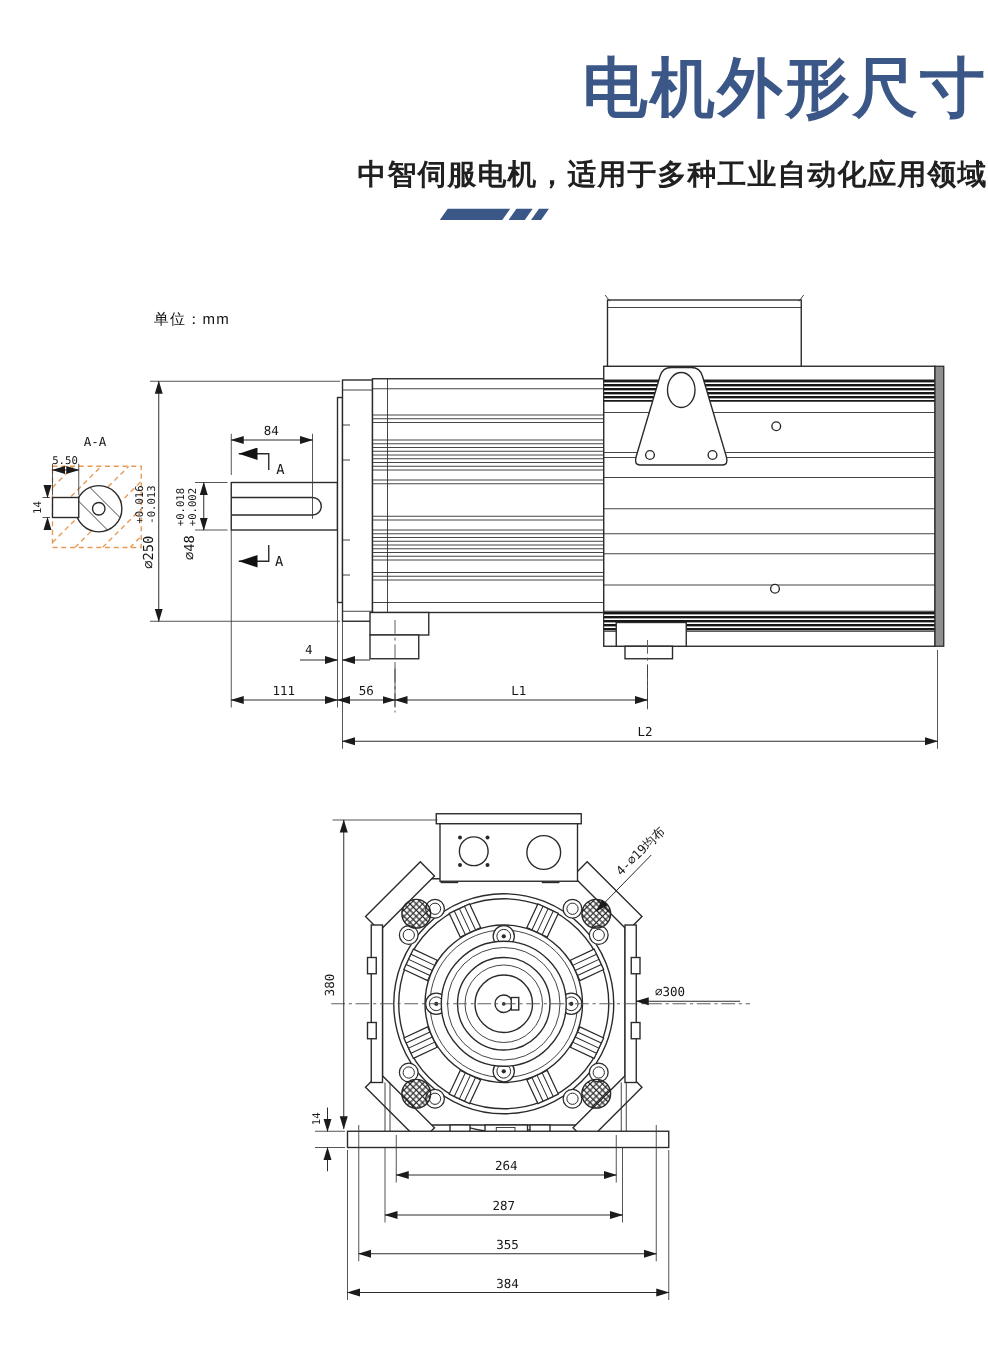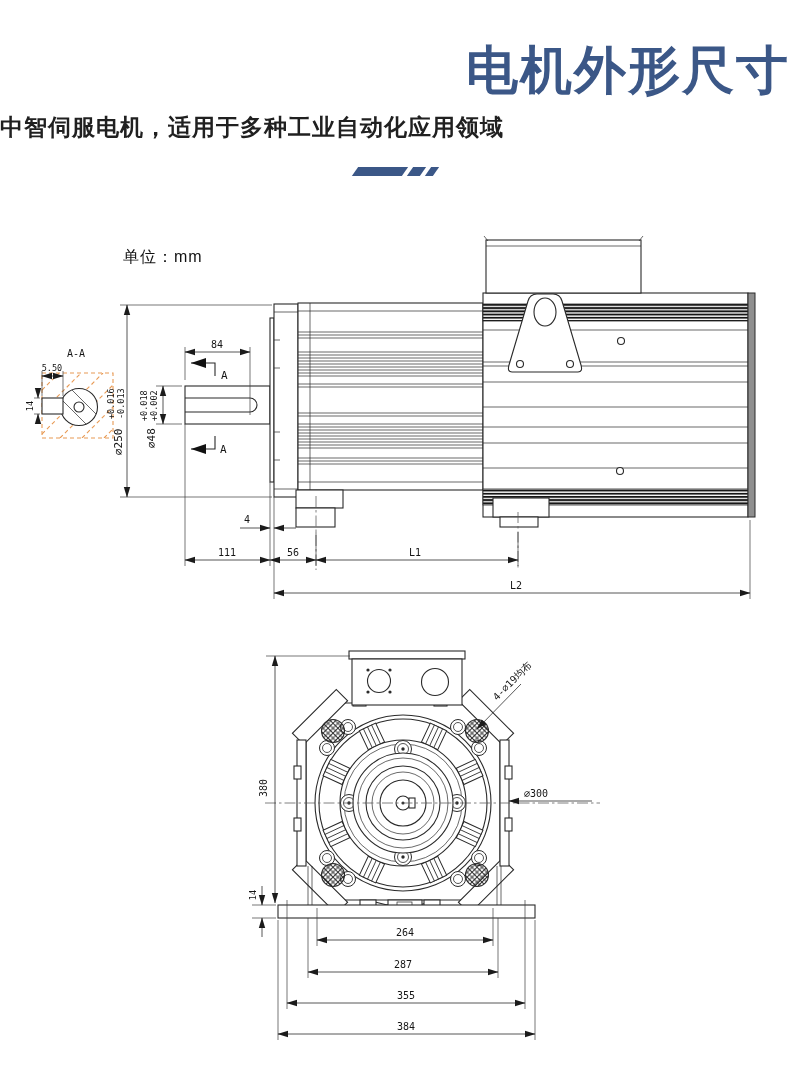--- a/index.html
+++ b/index.html
@@ -5,31 +5,31 @@
   html,body{margin:0;padding:0;}
   body{
     width:790px;height:1079px;position:relative;background:#ffffff;
     font-family:"Liberation Sans","DejaVu Sans",sans-serif;overflow:hidden;
   }
   .page-title{
     position:absolute;left:0;right:0;top:36px;text-align:right;
     font-size:52px;font-weight:700;color:#3b5787;letter-spacing:2px;
   }
   .page-subtitle{
-    position:absolute;left:0;right:0;top:112px;text-align:left;
+    position:absolute;left:0;right:0;top:124px;text-align:right;
     font-size:23px;font-weight:600;color:#202020;letter-spacing:1px;
   }
   .deco{
     position:absolute;left:0;right:0;top:167px;height:10px;
     display:flex;justify-content:center;gap:5px;
   }
   .deco span{display:block;height:9px;background:#3b5787;transform:skewX(-35deg);}
   .deco .d1{width:50px;} .deco .d2{width:13px;} .deco .d3{width:8px;}
   .unit-label{
-    position:absolute;left:123px;top:247px;font-size:16px;color:#111;
+    position:absolute;left:123px;top:247px;font-size:12px;color:#111;
     letter-spacing:1px;font-weight:500;
   }
   svg{position:absolute;left:0;top:190px;}
   svg text{font-family:"DejaVu Sans Mono","Liberation Mono",monospace;fill:#161616;}
   .td{font-size:11px;} .ts{font-size:10px;} .tt{font-size:8.5px;}
   .ln{stroke:#2a2a2a;stroke-width:1.1;fill:none;}
   .lnF{stroke:#2a2a2a;stroke-width:1.1;fill:#ffffff;}
   .lnT{stroke:#2a2a2a;stroke-width:.7;fill:none;}
   .dimL{stroke:#1f1f1f;stroke-width:.75;fill:none;}
   .ext{stroke:#3d3d3d;stroke-width:.7;fill:none;}

